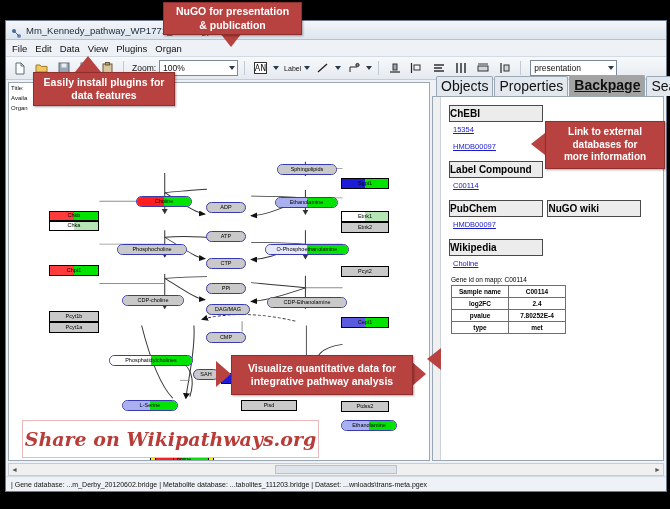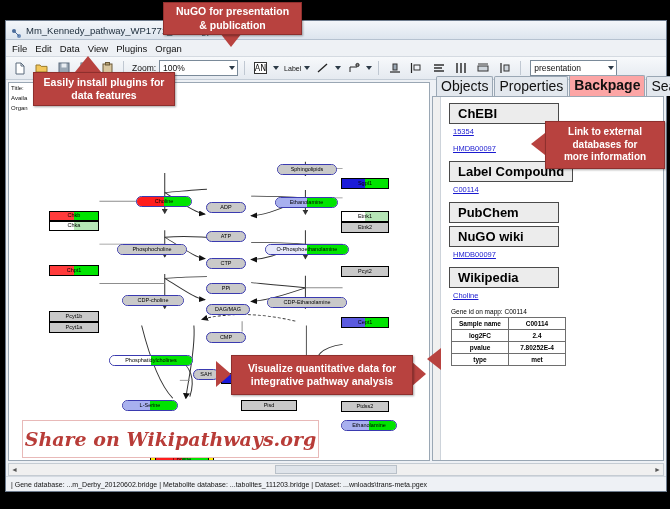--- a/index.html
+++ b/index.html
@@ -56,29 +56,29 @@
   svg.edges{position:absolute;left:0;top:0;width:100%;height:100%;}
 
   
   .sel-h{position:absolute;width:4px;height:4px;background:#ffea00;border:1px solid #000;z-index:9;}
 
   
   #side{flex:1;display:flex;flex-direction:column;margin:2px 2px 2px 0;min-width:0;}
   #side-tabs{display:flex;align-items:flex-end;gap:1px;height:14px;padding-left:4px;flex:none;}
   .stab{font-size:14px;padding:1px 4px;border:1px solid #9aa7b4;border-bottom:none;
       background:#e3e8ee;color:#111;border-radius:2px 2px 0 0;line-height:1.2;}
-  .stab.on{background:#fca5a5;font-weight:bold;padding-bottom:2px;}
+  .stab.on{background:#a3a3a3;font-weight:bold;padding-bottom:2px;text-decoration:underline;}
   #side-body{flex:1;background:#fff;border:1px solid #9aa7b4;position:relative;
       overflow:hidden;display:flex;}
   #side-scroll-l{width:7px;background:#f0f0f0;border-right:1px solid #cdd3da;flex:none;}
   #side-content{flex:1;padding:6px 6px 6px 8px;overflow:hidden;}
 
   .db-head{display:inline-block;min-width:92px;border:1px solid #4a4a4a;
-      background:#ececec;font-size:13px;font-weight:bold;color:#000;
-      padding:2px 8px;margin-bottom:3px;}
+      background:#ececec;font-size:10px;font-weight:bold;color:#000;
+      padding:2px 0;margin-bottom:3px;}
   .db-link{font-size:7.5px;color:#1a1ad0;text-decoration:underline;margin:0 0 8px 4px;display:block;}
   .db-plain{font-size:7.5px;color:#000;margin:0 0 8px 4px;display:block;}
   .exp-title{font-size:9px;font-weight:bold;color:#000;margin:2px 0 8px 0;}
   .gid{font-size:6.5px;color:#000;margin:0 0 2px 2px;}
   table.exp{border-collapse:collapse;margin-left:2px;}
   table.exp td{border:1px solid #6e6e6e;font-size:6.5px;text-align:center;
       padding:2px 4px;color:#000;font-weight:bold;min-width:48px;}
 
   
   #hbar{height:11px;background:#f0f0f0;border:1px solid #c5ccd3;margin:0 2px;

